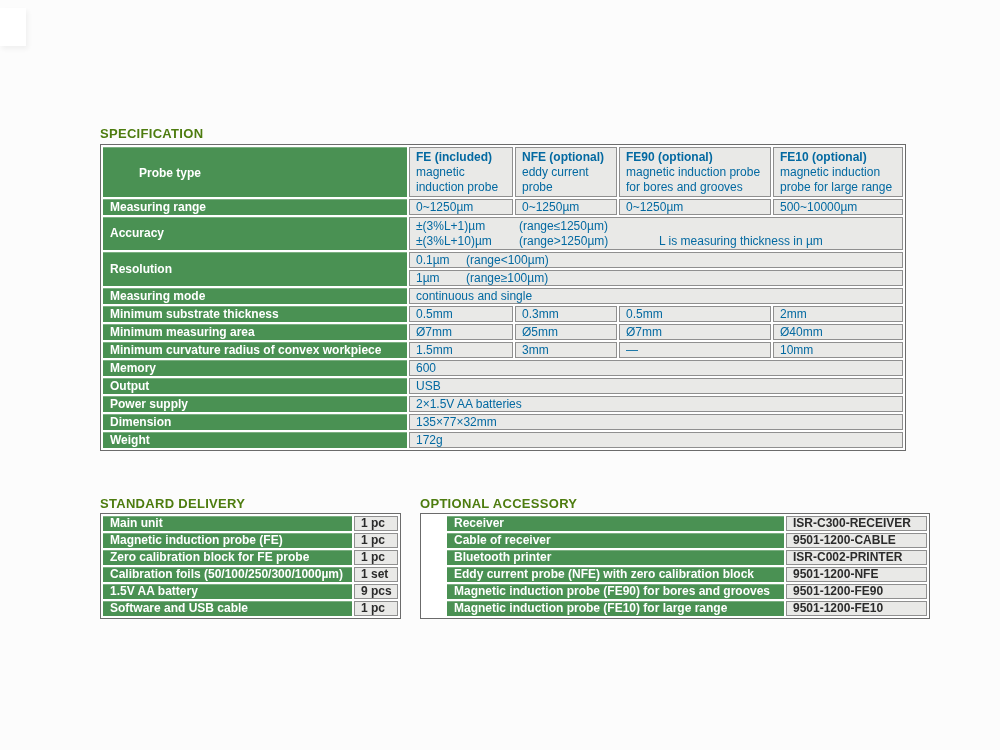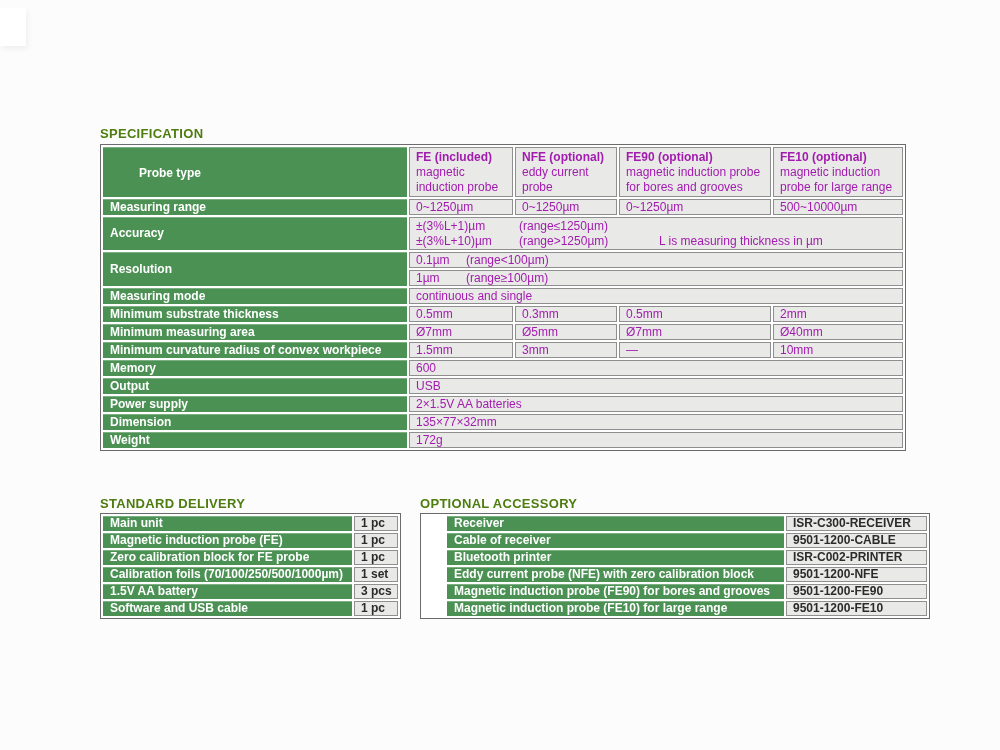--- a/index.html
+++ b/index.html
@@ -32,21 +32,21 @@
     background:#4a9153;
     color:#ffffff;
     font-weight:bold;
     padding:0 7px;
     vertical-align:middle;
     box-shadow:inset 0 1px 0 rgba(255,255,255,.28);
   }
   td.d{
     background:#e9e9e7;
     border:1px solid #8f8f8f;
-    color:#a21caf;
+    color:#0369a1;
     padding:0 6px;
     vertical-align:middle;
   }
   td.h{height:14px;}
   td.hdr{
     height:46px;
     vertical-align:top;
     padding-top:2px;
     white-space:normal;
     line-height:15px;
@@ -181,26 +181,26 @@
   </tr>
   <tr>
     <td class="g sm">Magnetic induction probe (FE)</td>
     <td class="d sm ctr">1 pc</td>
   </tr>
   <tr>
     <td class="g sm">Zero calibration block for FE probe</td>
     <td class="d sm ctr">1 pc</td>
   </tr>
   <tr>
-    <td class="g sm">Calibration foils (70/100/250/500/1000µm)</td>
+    <td class="g sm">Calibration foils (50/100/250/300/1000µm)</td>
     <td class="d sm ctr">1 set</td>
   </tr>
   <tr>
     <td class="g sm">1.5V AA battery</td>
-    <td class="d sm ctr">3 pcs</td>
+    <td class="d sm ctr">9 pcs</td>
   </tr>
   <tr>
     <td class="g sm">Software and USB cable</td>
     <td class="d sm ctr">1 pc</td>
   </tr>
 </tbody>
   </table>
 
 <div class="section-title" style="left:420px;top:496px;">OPTIONAL ACCESSORY</div>
 

